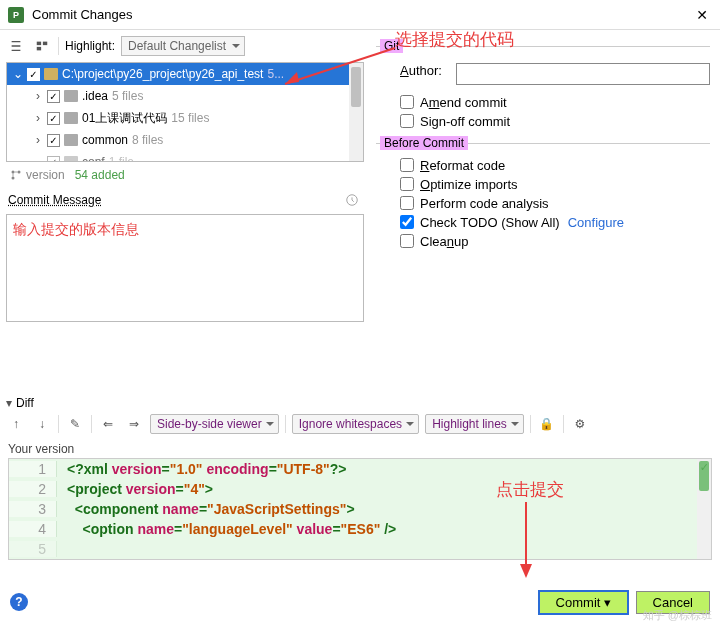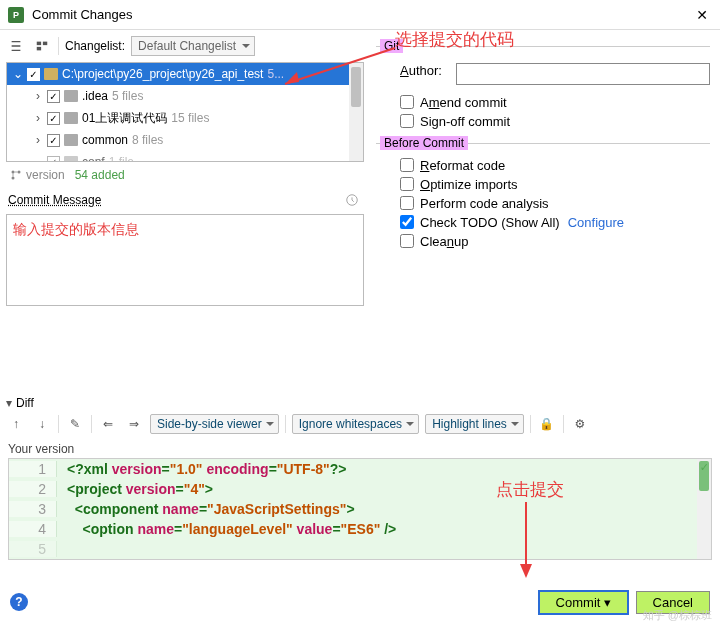--- a/index.html
+++ b/index.html
@@ -25,34 +25,34 @@
 .tree-row .exp { width: 10px; text-align: center; color: #555; }
 .tree-row.root .exp { color: #fff; }
 .fold { width: 14px; height: 12px; background: #d0b060; border-radius: 1px; display: inline-block; }
 .fold.grey { background: #aaa; }
 .dimtxt { color: #999; }
 .tree-row.root .dimtxt { color: #cce; }
 .status { display: flex; align-items: center; gap: 10px; padding: 6px 4px; font-size: 12px; }
 .status .branch { color: #888; display: flex; align-items: center; gap: 4px; }
 .status .added { color: #4a9e4a; }
 .msgrow { display: flex; align-items: center; justify-content: space-between; padding: 2px 2px 4px 2px; }
-.msgbox { border: 1px solid #bbb; height: 92px; padding: 6px; font-size: 14px; color: #e63c3c; }
+.msgbox { border: 1px solid #bbb; height: 108px; padding: 6px; font-size: 14px; color: #e63c3c; }
 .gitfs { border-top: 1px solid #ccc; margin-top: 10px; position: relative; padding-top: 10px; }
 .gitfs .leg { position: absolute; top: -8px; left: 4px; background: #f0abfc; padding: 0 4px; font-size: 12px; }
 .fieldrow { display: flex; gap: 6px; margin: 6px 0 10px 24px; }
 .fieldrow .flab { width: 50px; font-size: 13px; }
 .fieldrow .flab u { text-decoration: underline; }
 .fieldrow input[type=text] { flex: 1; border: 1px solid #888; height: 22px; padding: 0 4px; }
 .chkrow { display: flex; gap: 6px; margin: 4px 0 4px 24px; font-size: 13px; }
 .chkrow input { width: 14px; height: 14px; }
 .chkrow a { color: #2a6cd6; text-decoration: none; margin-left: 2px; }
 .before { margin-top: 14px; }
 .diffhead { display: flex; align-items: center; padding: 6px 6px 2px 6px; gap: 4px; width: 720px; }
 .difftool { display: flex; align-items: center; gap: 6px; padding: 2px 6px 6px 6px; width: 720px; }
-.pill { border: 1px solid #bbb; background: #f5f5f5; padding: 2px 16px 2px 6px; position: relative; font-size: 12px; color: #0c4a6e; border-radius: 2px; }
+.pill { border: 1px solid #bbb; background: #f5f5f5; padding: 2px 16px 2px 6px; position: relative; font-size: 12px; color: #701a75; border-radius: 2px; }
 .pill::after { content: ""; position: absolute; right: 4px; top: 50%; border: 4px solid transparent; border-top-color: #666; transform: translateY(-25%); }
 .yver { padding: 2px 8px; font-size: 12px; color: #444; }
 .code { width: 704px; margin: 0 8px; border: 1px solid #ccc; background: #e8f8e8; font-family: "Consolas", monospace; font-size: 14px; position: relative; }
 .code-line { display: flex; min-height: 20px; align-items: center; }
 .gut { width: 48px; text-align: right; padding-right: 10px; color: #999; background: #f2fbf2; border-right: 1px solid #d0e8d0; }
 .code-line .src { padding-left: 10px; white-space: pre; }
 .tag { color: #1a6f1a; font-weight: bold; }
 .attr { color: #be185d; font-weight: bold; }
 .str { color: #c05000; font-weight: bold; }
 .punc { color: #1a6f1a; font-weight: bold; }
@@ -87,21 +87,21 @@
           </svg>
         </span>
       <span class="icon-btn">
           <svg viewBox="0 0 16 16">
             <rect x="2" y="3" width="5" height="4" fill="#555"></rect>
             <rect x="9" y="3" width="5" height="4" fill="#555"></rect>
             <rect x="2" y="9" width="5" height="4" fill="#555"></rect>
           </svg>
         </span>
       <span class="vline"></span>
-      <span class="label">Changelist:</span>
+      <span class="label">Highlight:</span>
       <span class="sel">Default Changelist</span>
     </div>
 
     <div class="tree">
       <div class="tree-row root">
         <span class="exp">⌄</span>
         <span class="chk">✓</span>
         <span class="fold"></span>
         <span>C:\project\py26_project\py26_api_test</span>
         <span class="dimtxt">5...</span>

